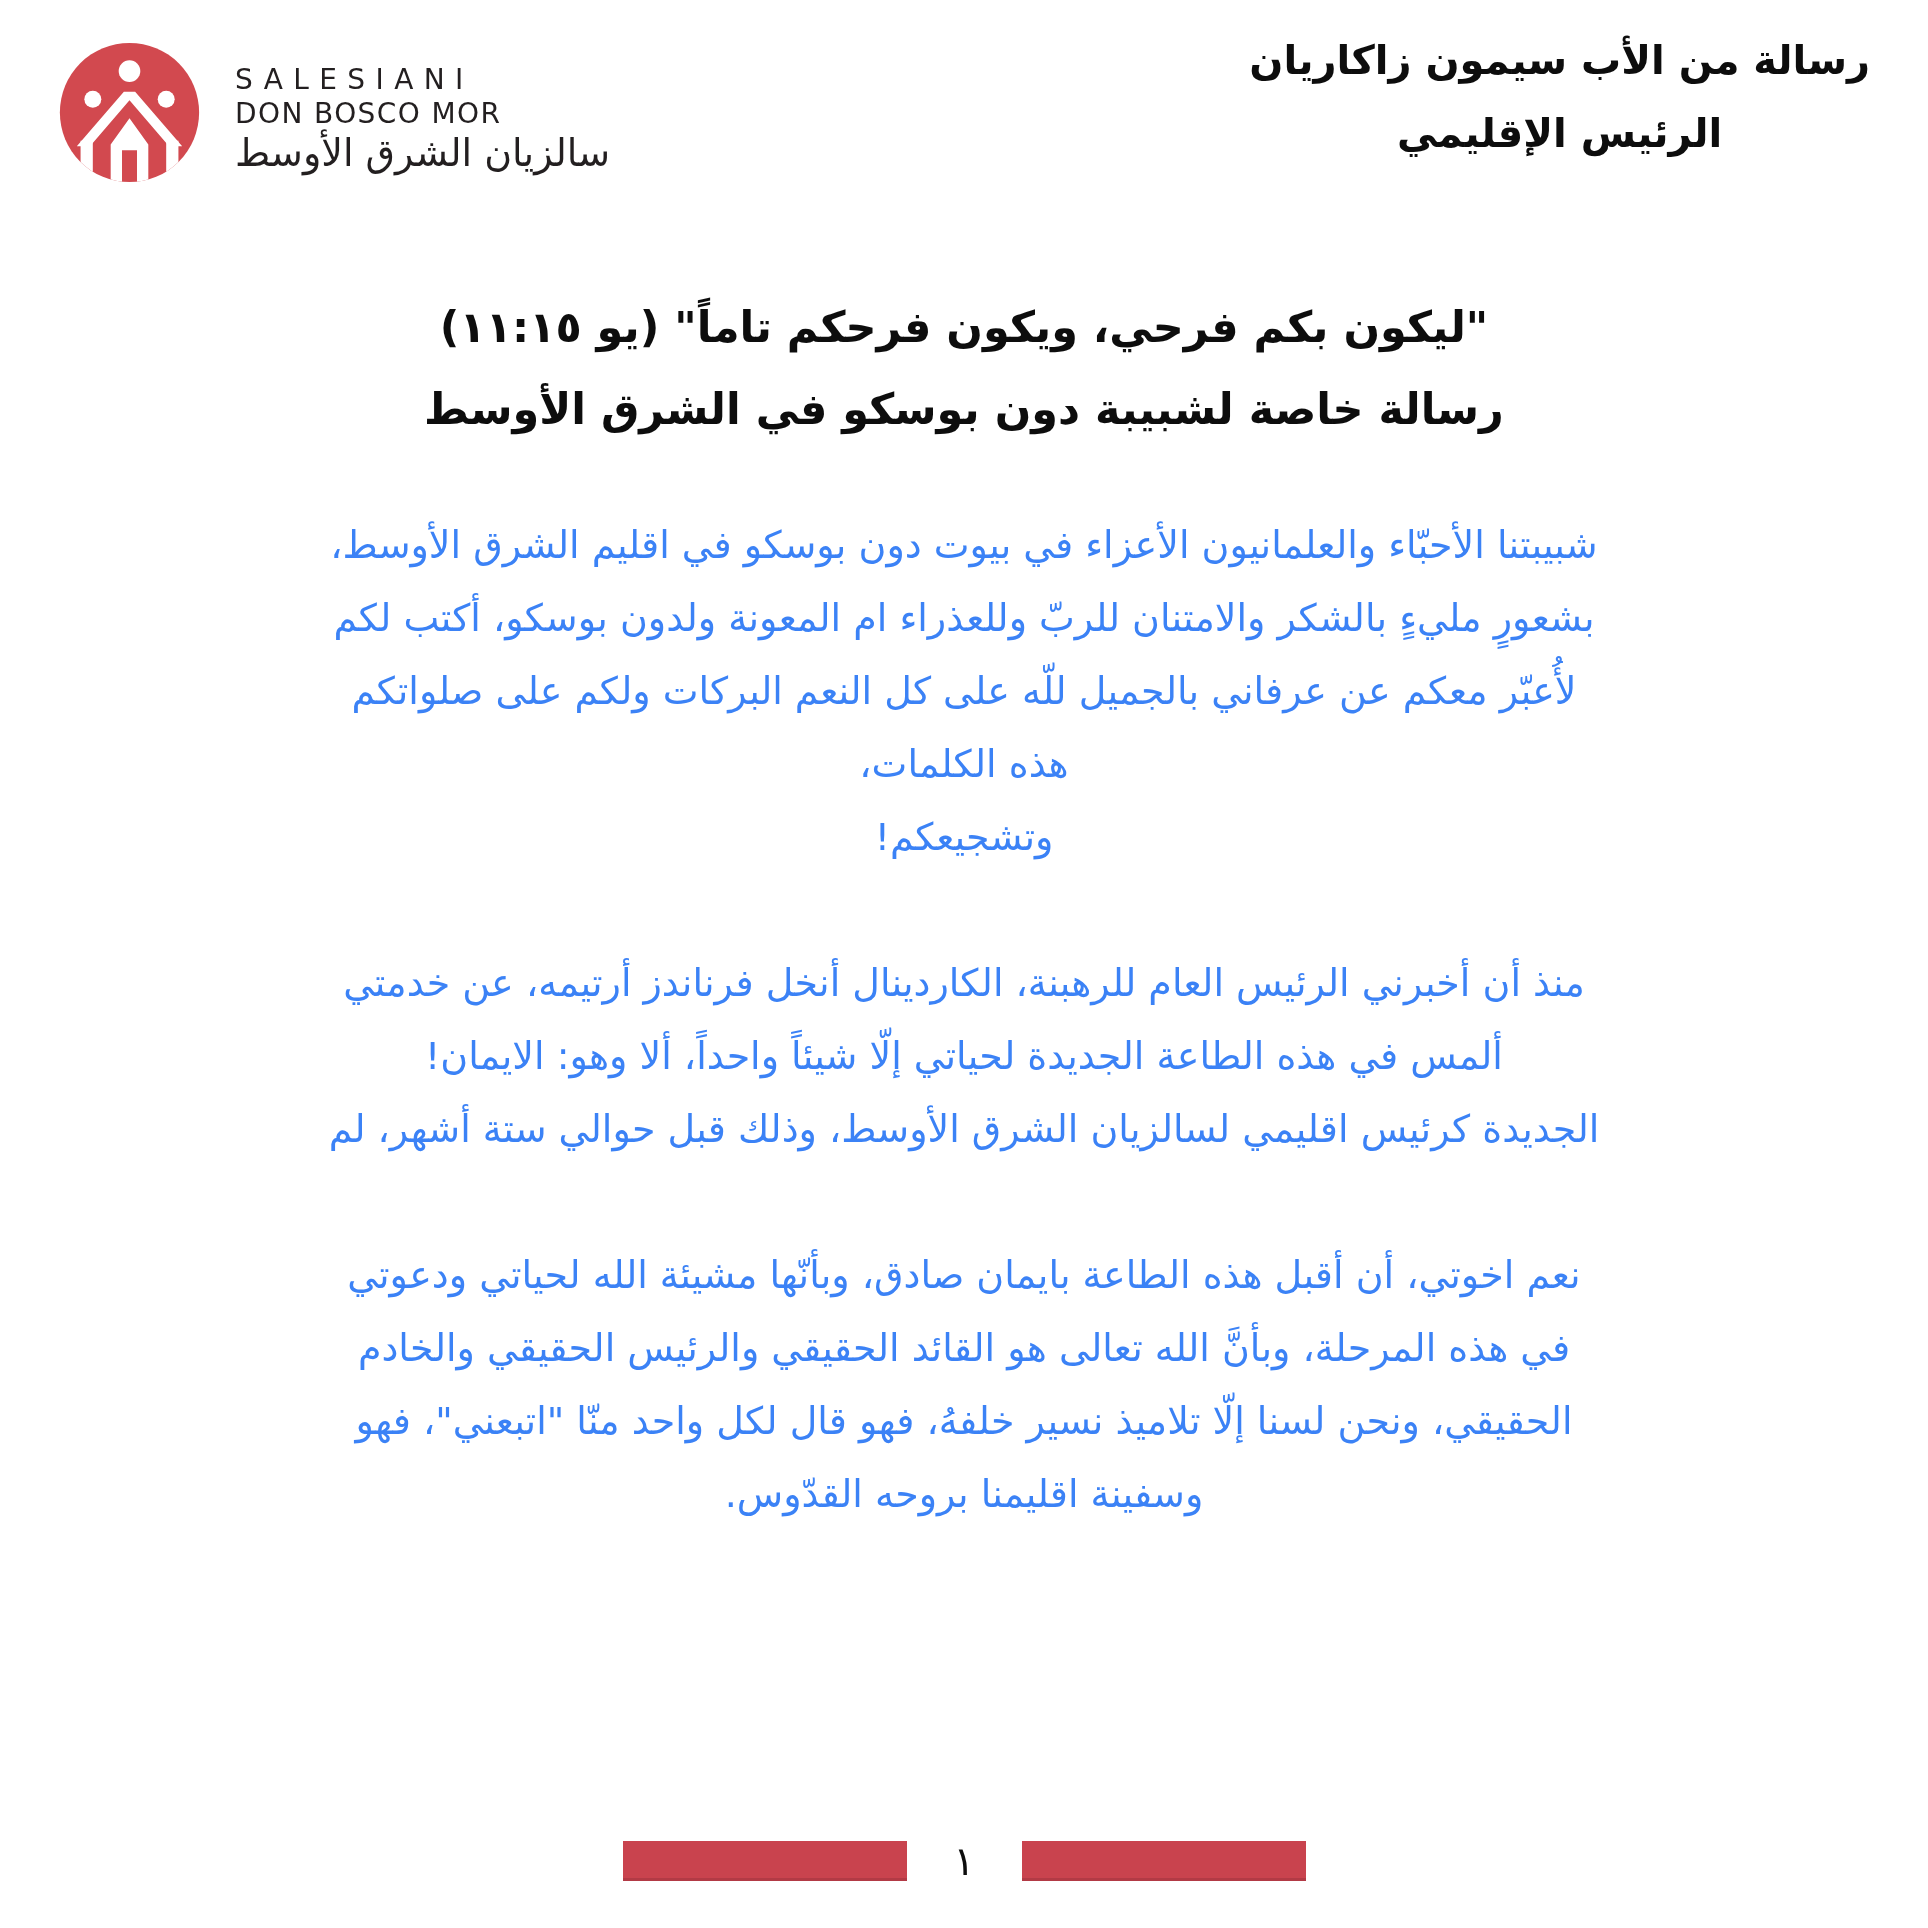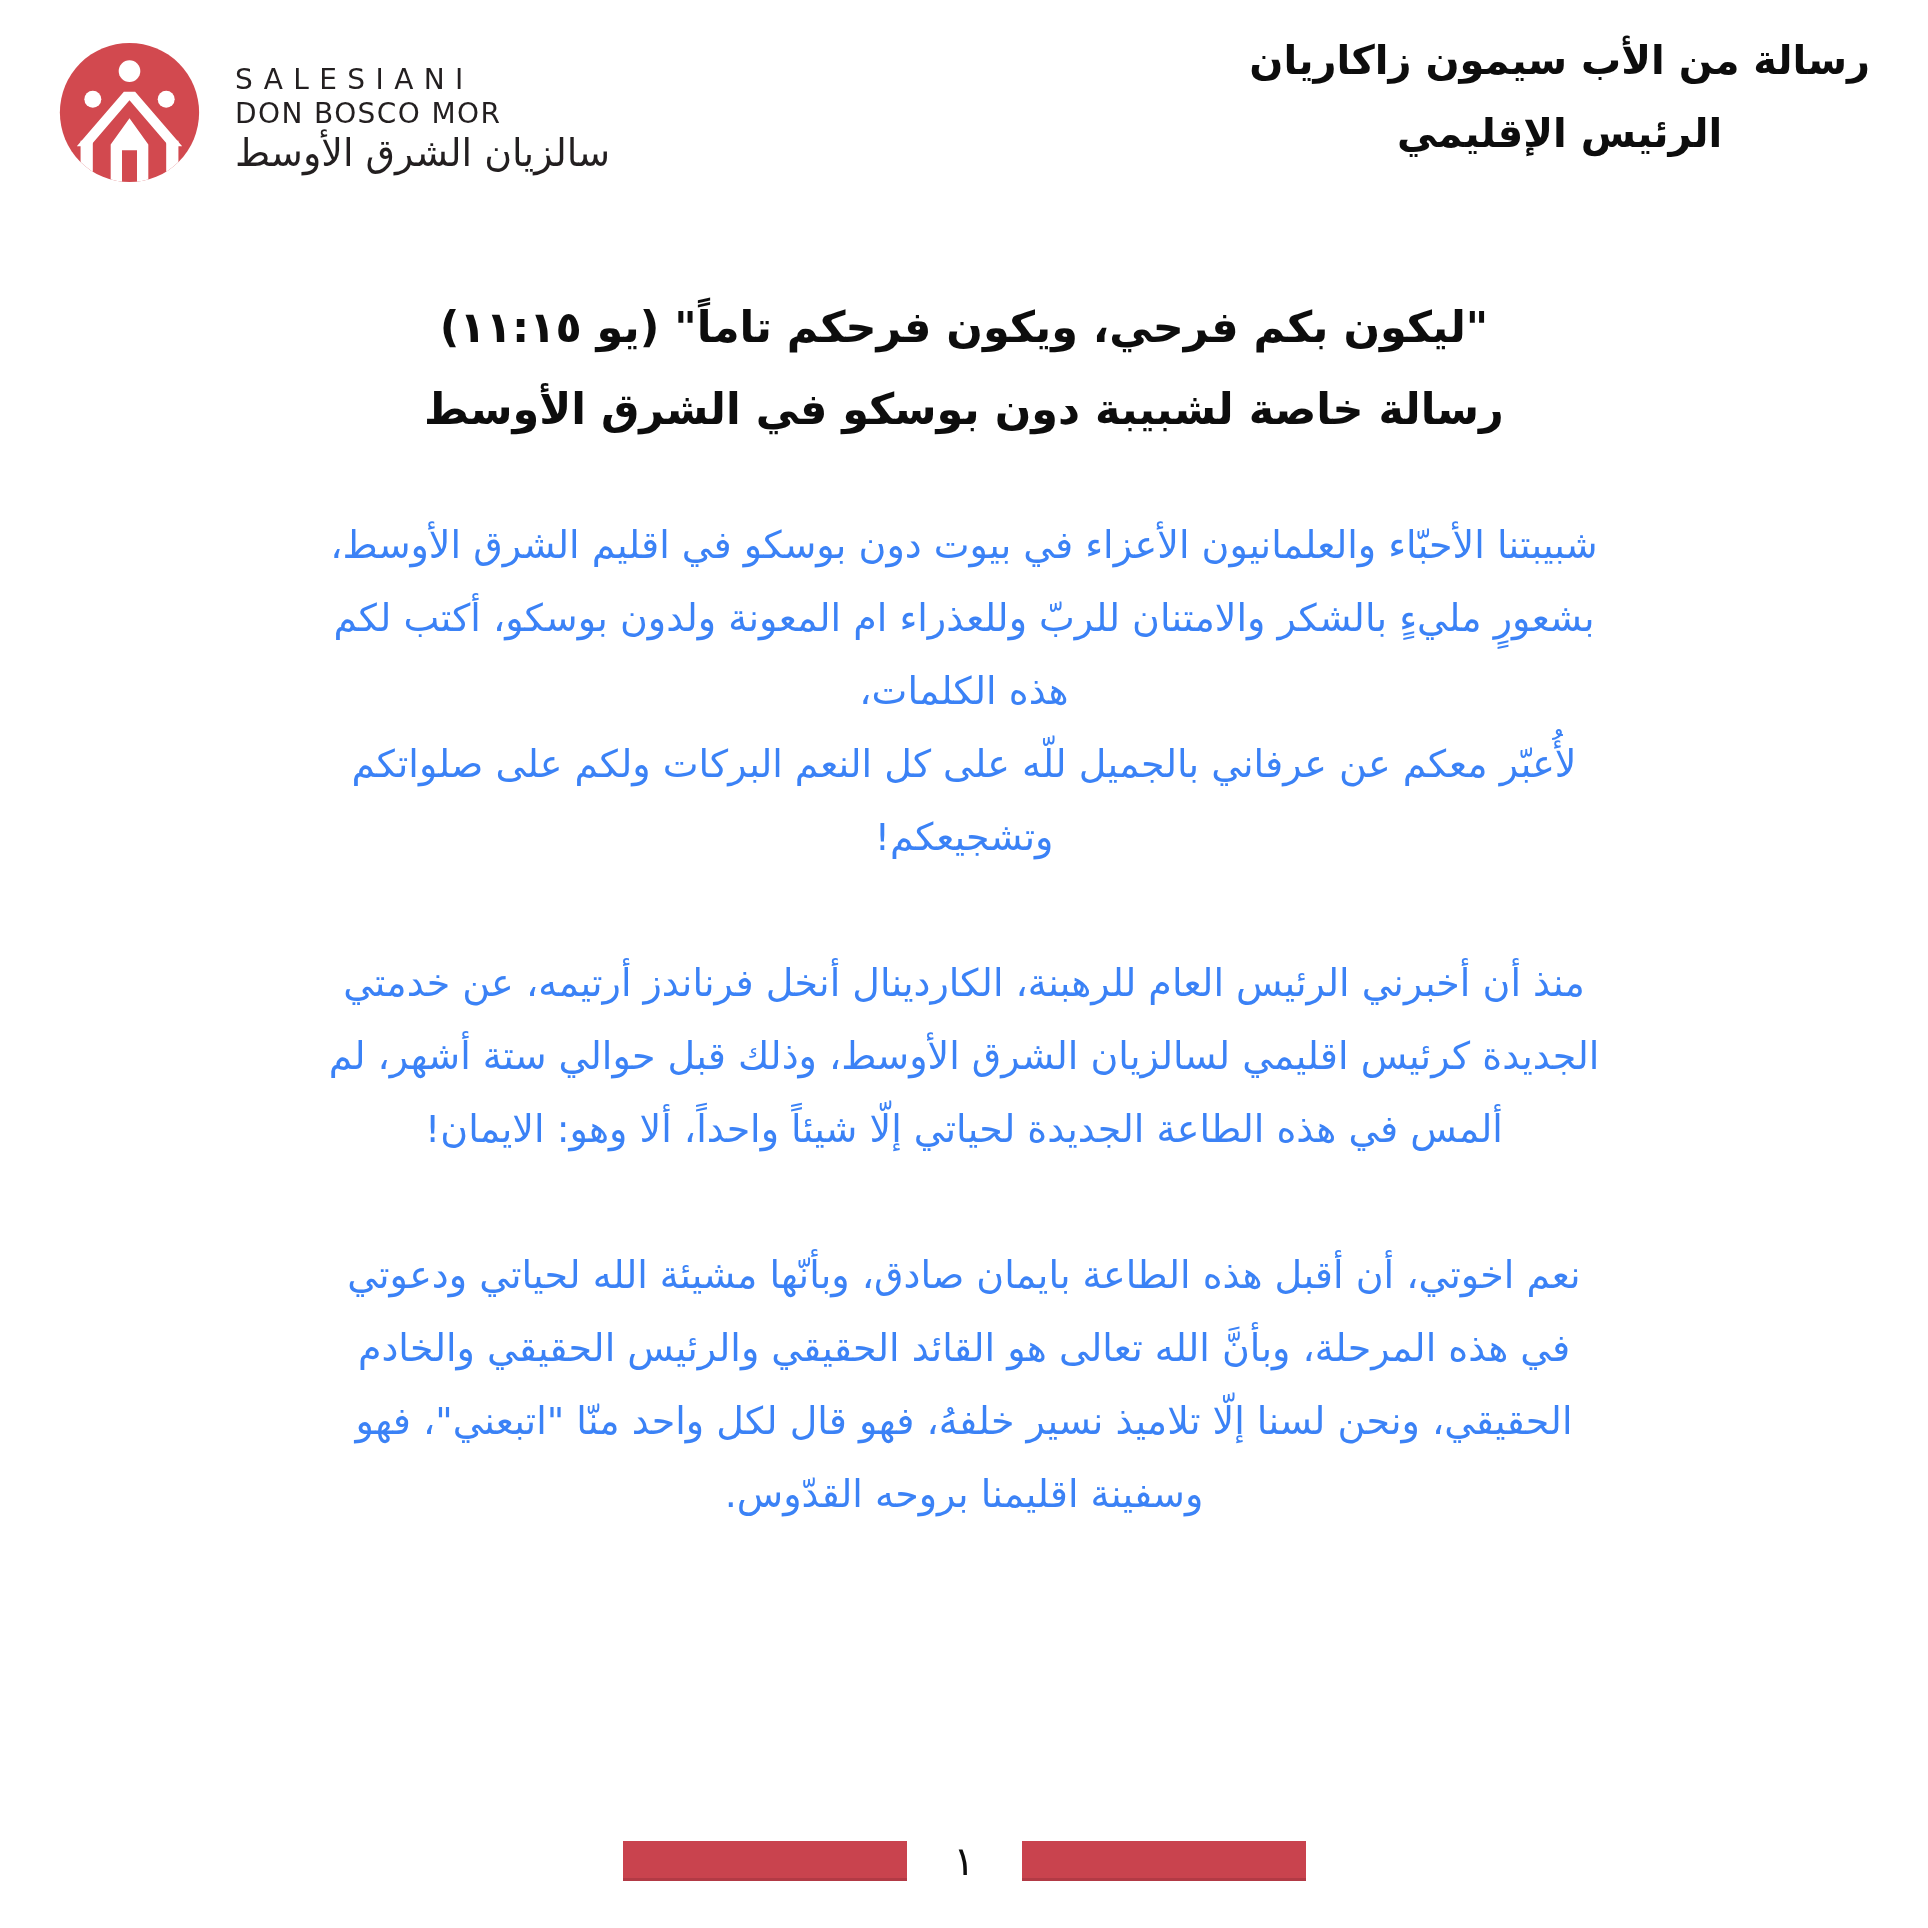--- a/index.html
+++ b/index.html
@@ -103,28 +103,28 @@
 
 <div class="doc-title">
   <div class="line">"ليكون بكم فرحي، ويكون فرحكم تاماً" (يو ١١:١٥)</div>
   <div class="line">رسالة خاصة لشبيبة دون بوسكو في الشرق الأوسط</div>
 </div>
 
 <div class="body-text">
   <div class="paragraph">
     <div class="body-line">شبيبتنا الأحبّاء والعلمانيون الأعزاء في بيوت دون بوسكو في اقليم الشرق الأوسط،</div>
     <div class="body-line">بشعورٍ مليءٍ بالشكر والامتنان للربّ وللعذراء ام المعونة ولدون بوسكو، أكتب لكم</div>
+    <div class="body-line">لأُعبّر معكم عن عرفاني بالجميل للّه على كل النعم البركات ولكم على صلواتكم</div>
     <div class="body-line">هذه الكلمات،</div>
-    <div class="body-line">لأُعبّر معكم عن عرفاني بالجميل للّه على كل النعم البركات ولكم على صلواتكم</div>
     <div class="body-line">وتشجيعكم!</div>
   </div>
   <div class="paragraph">
     <div class="body-line">منذ أن أخبرني الرئيس العام للرهبنة، الكاردينال أنخل فرناندز أرتيمه، عن خدمتي</div>
+    <div class="body-line">ألمس في هذه الطاعة الجديدة لحياتي إلّا شيئاً واحداً، ألا وهو: الايمان!</div>
     <div class="body-line">الجديدة كرئيس اقليمي لسالزيان الشرق الأوسط، وذلك قبل حوالي ستة أشهر، لم</div>
-    <div class="body-line">ألمس في هذه الطاعة الجديدة لحياتي إلّا شيئاً واحداً، ألا وهو: الايمان!</div>
   </div>
   <div class="paragraph">
     <div class="body-line">نعم اخوتي، أن أقبل هذه الطاعة بايمان صادق، وبأنّها مشيئة الله لحياتي ودعوتي</div>
     <div class="body-line">في هذه المرحلة، وبأنَّ الله تعالى هو القائد الحقيقي والرئيس الحقيقي والخادم</div>
     <div class="body-line">الحقيقي، ونحن لسنا إلّا تلاميذ نسير خلفهُ، فهو قال لكل واحد منّا "اتبعني"، فهو</div>
     <div class="body-line">وسفينة اقليمنا بروحه القدّوس.</div>
   </div>
 </div>
 
 <div class="footer">

